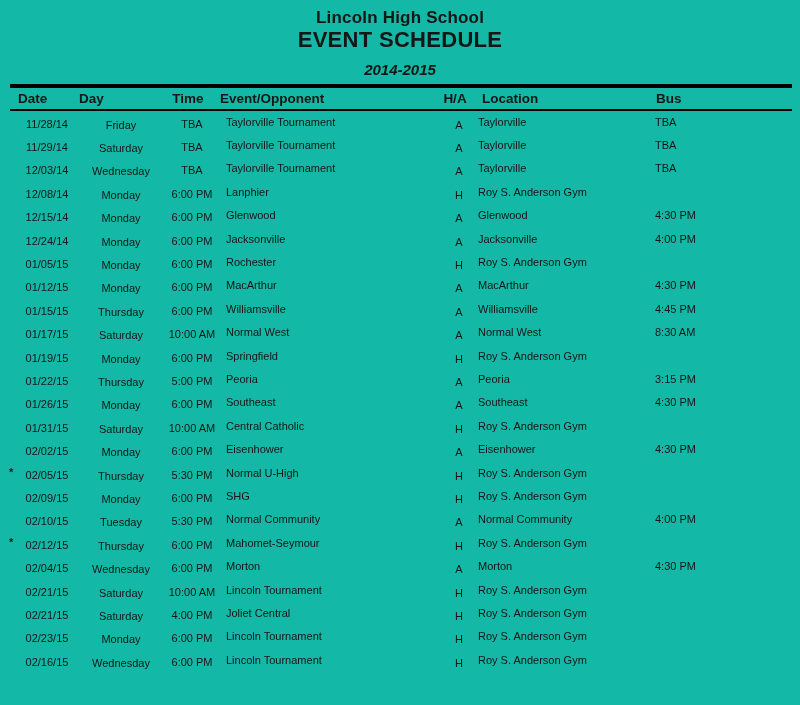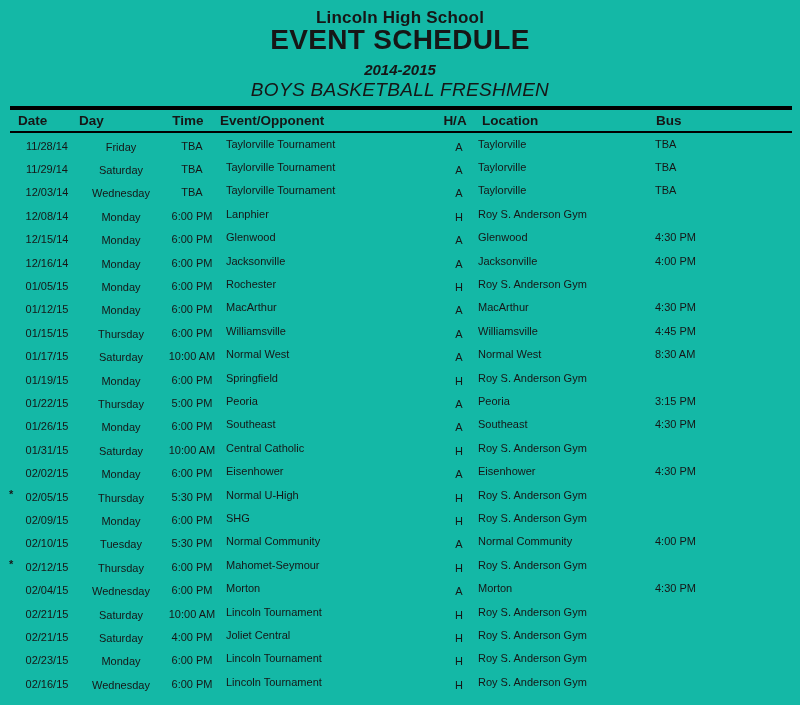--- a/index.html
+++ b/index.html
@@ -6,21 +6,21 @@
   .page{
     position:relative;
     width:800px;height:705px;
     background:#14b8a6;
     color:#161616;
     font-family:"Liberation Sans", sans-serif;
     overflow:hidden;
   }
   .titles{text-align:center;padding-top:8px;}
   .school{font-size:17px;font-weight:bold;line-height:19px;letter-spacing:.2px;}
-  .doc-title{font-size:28px;font-weight:bold;line-height:25px;letter-spacing:.3px;}
+  .doc-title{font-size:22px;font-weight:bold;line-height:25px;letter-spacing:.3px;}
   .season{font-size:15px;font-weight:bold;font-style:italic;line-height:16px;margin-top:10px;}
   .team{font-size:19px;font-style:italic;line-height:20px;margin-top:2px;letter-spacing:.3px;}
   .thick-rule{height:4px;background:#000;margin:6px 8px 0 10px;}
   .thin-rule{height:2px;background:#000;margin:0 8px 0 10px;}
   .col-headers{
     display:flex;align-items:center;
     height:21px;padding-left:8px;
     font-weight:bold;font-size:13.5px;
   }
   .cell{flex:0 0 auto;box-sizing:border-box;white-space:nowrap;overflow:visible;}
@@ -52,21 +52,20 @@
 </style>
 </head>
 <body>
 
 <div class="page">
 
   <div class="titles">
     <div class="school">Lincoln High School</div>
     <div class="doc-title">EVENT SCHEDULE</div>
     <div class="season">2014-2015</div>
-    <div class="team">BOYS BASKETBALL FRESHMEN</div>
   </div>
 
   <div class="thick-rule"></div>
 
   <div class="col-headers">
     <span class="cell date">Date</span>
     <span class="cell day">Day</span>
     <span class="cell time">Time</span>
     <span class="cell event">Event/Opponent</span>
     <span class="cell ha">H/A</span>
@@ -127,21 +126,21 @@
     <span class="cell day">Monday</span>
     <span class="cell time">6:00 PM</span>
     <span class="cell event">Glenwood</span>
     <span class="cell ha">A</span>
     <span class="cell loc">Glenwood</span>
     <span class="cell bus">4:30 PM</span>
   </div>
 
   <div class="row">
     <span class="flag"></span>
-    <span class="cell date">12/16/14</span>
+    <span class="cell date">12/24/14</span>
     <span class="cell day">Monday</span>
     <span class="cell time">6:00 PM</span>
     <span class="cell event">Jacksonville</span>
     <span class="cell ha">A</span>
     <span class="cell loc">Jacksonville</span>
     <span class="cell bus">4:00 PM</span>
   </div>
 
   <div class="row">
     <span class="flag"></span>

